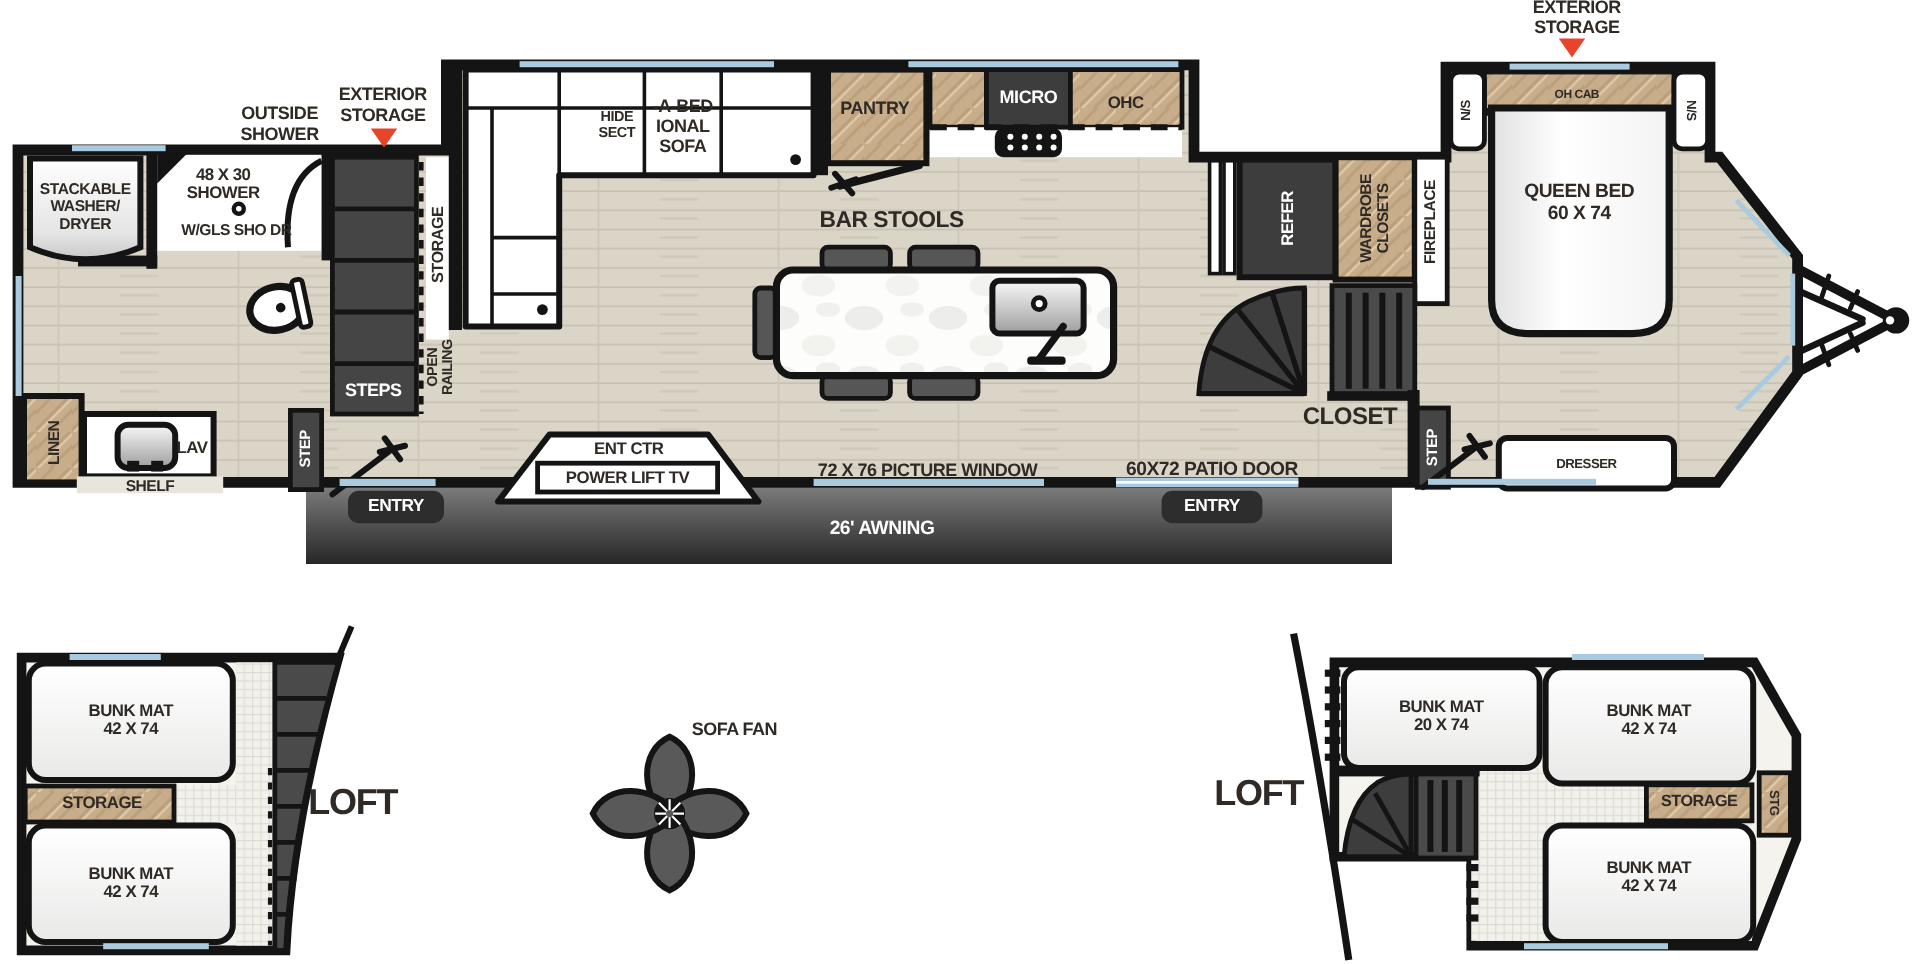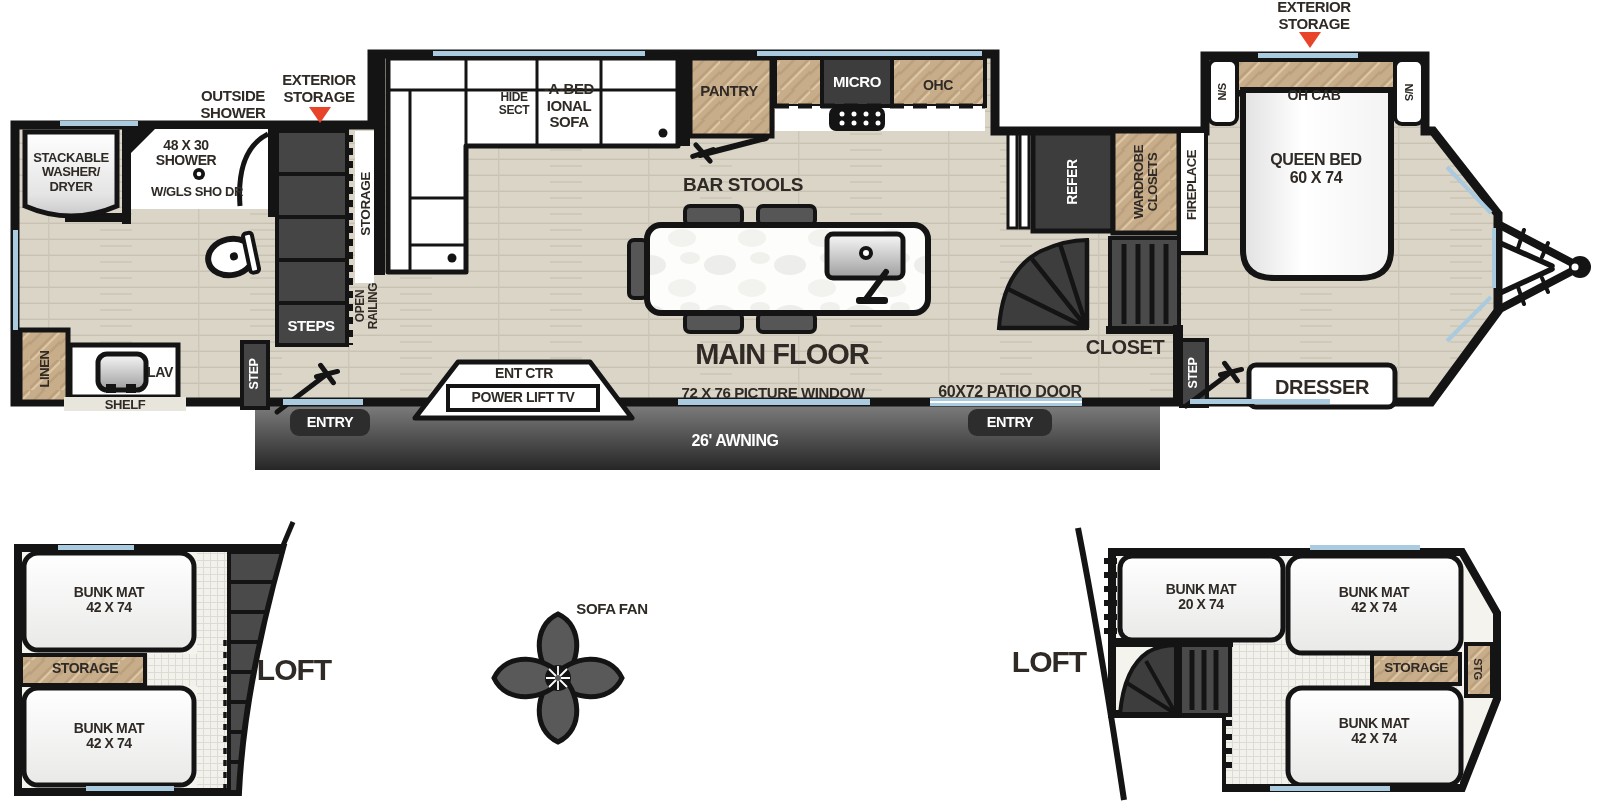--- a/index.html
+++ b/index.html
@@ -321,47 +321,46 @@
 </div>
 <div class="lbl" style="left:569px;top:106px;font-size:15px">
   <div>-A-BED</div>
       <div>IONAL</div>
       <div>SOFA</div>
 </div>
 <div class="lbl" style="left:729px;top:91px;font-size:15px">PANTRY</div>
 <div class="lbl w" style="left:857px;top:82px;font-size:15px">MICRO</div>
 <div class="lbl" style="left:938px;top:86px;font-size:14px">OHC</div>
 <div class="lbl" style="left:743px;top:185px;font-size:19px">BAR STOOLS</div>
-<div class="lbl" style="left:782px;top:355px;font-size:29px;letter-spacing:-1px">MAIN FLOOR</div>
 <div class="lbl" style="left:773px;top:393px;font-size:15px">72 X 76 PICTURE WINDOW</div>
 <div class="lbl" style="left:524px;top:374px;font-size:14px">ENT CTR</div>
 <div class="lbl" style="left:523px;top:398px;font-size:14px">POWER LIFT TV</div>
 <div class="lbl" style="left:1010px;top:392px;font-size:16px">60X72 PATIO DOOR</div>
 
 <div class="lbl w" style="left:735px;top:441px;font-size:16px">26' AWNING</div>
 <div class="lbl w" style="left:330px;top:423px;font-size:14.5px">ENTRY</div>
 <div class="lbl w" style="left:1010px;top:423px;font-size:14.5px">ENTRY</div>
 
 <div class="lbl v w" style="left:1073px;top:182px;font-size:14px">REFER</div>
 <div class="lbl v" style="left:1146px;top:182px;font-size:13px">
   <div>WARDROBE</div>
       <div>CLOSETS</div>
 </div>
 <div class="lbl v" style="left:1192px;top:185px;font-size:13px">FIREPLACE</div>
 <div class="lbl" style="left:1125px;top:347px;font-size:20px">CLOSET</div>
 <div class="lbl v w" style="left:1194px;top:373px;font-size:12.5px">STEP</div>
 
-<div class="lbl" style="left:1314px;top:96px;font-size:14px">OH CAB</div>
+<div class="lbl" style="left:1314px;top:79px;font-size:10px">OH CAB</div>
 <div class="lbl v" style="left:1222px;top:92px;font-size:11px">N/S</div>
 <div class="lbl vcw" style="left:1409px;top:92px;font-size:11px">N/S</div>
 <div class="lbl" style="left:1316px;top:169px;font-size:16px">
   <div>QUEEN BED</div>
       <div>60 X 74</div>
 </div>
-<div class="lbl" style="left:1322px;top:387px;font-size:20px">DRESSER</div>
+<div class="lbl" style="left:1322px;top:387px;font-size:11px">DRESSER</div>
 
 <div class="lbl" style="left:294px;top:669px;font-size:30px;letter-spacing:-1px">LOFT</div>
 <div class="lbl" style="left:109px;top:600px;font-size:14px">
   <div>BUNK MAT</div>
       <div>42 X 74</div>
 </div>
 <div class="lbl" style="left:85px;top:669px;font-size:14px">STORAGE</div>
 <div class="lbl" style="left:109px;top:736px;font-size:14px">
   <div>BUNK MAT</div>
       <div>42 X 74</div>

